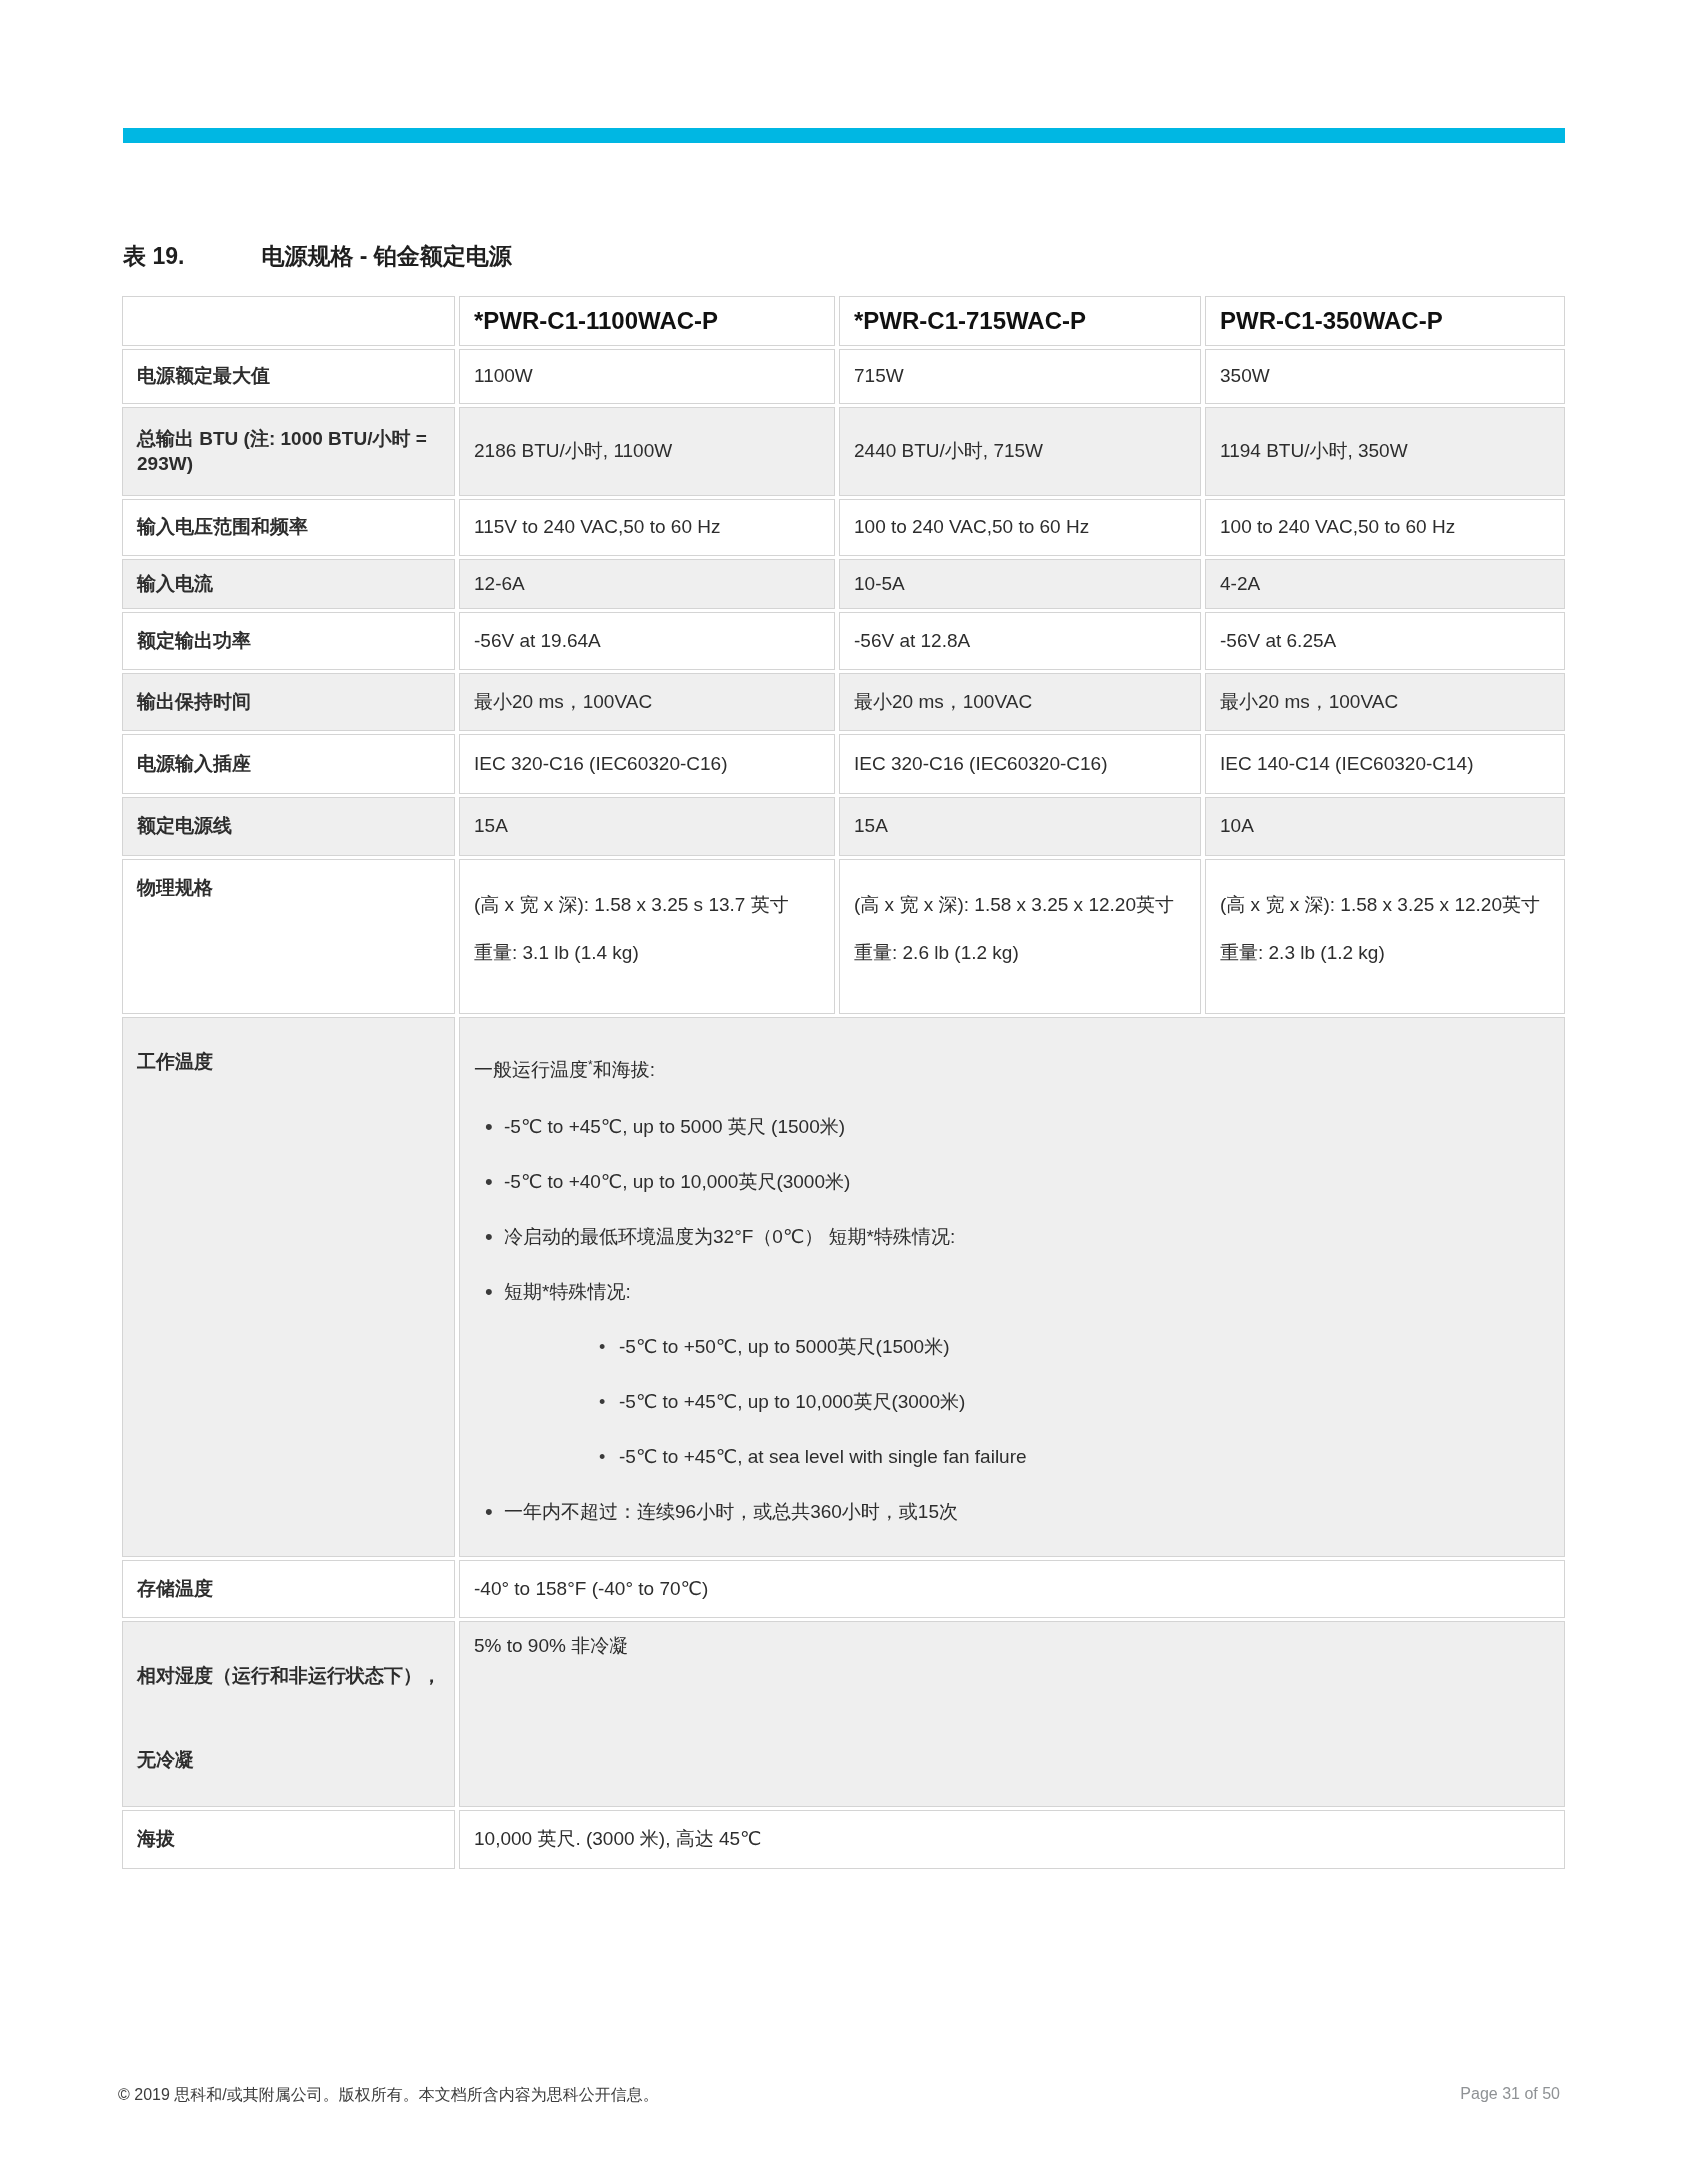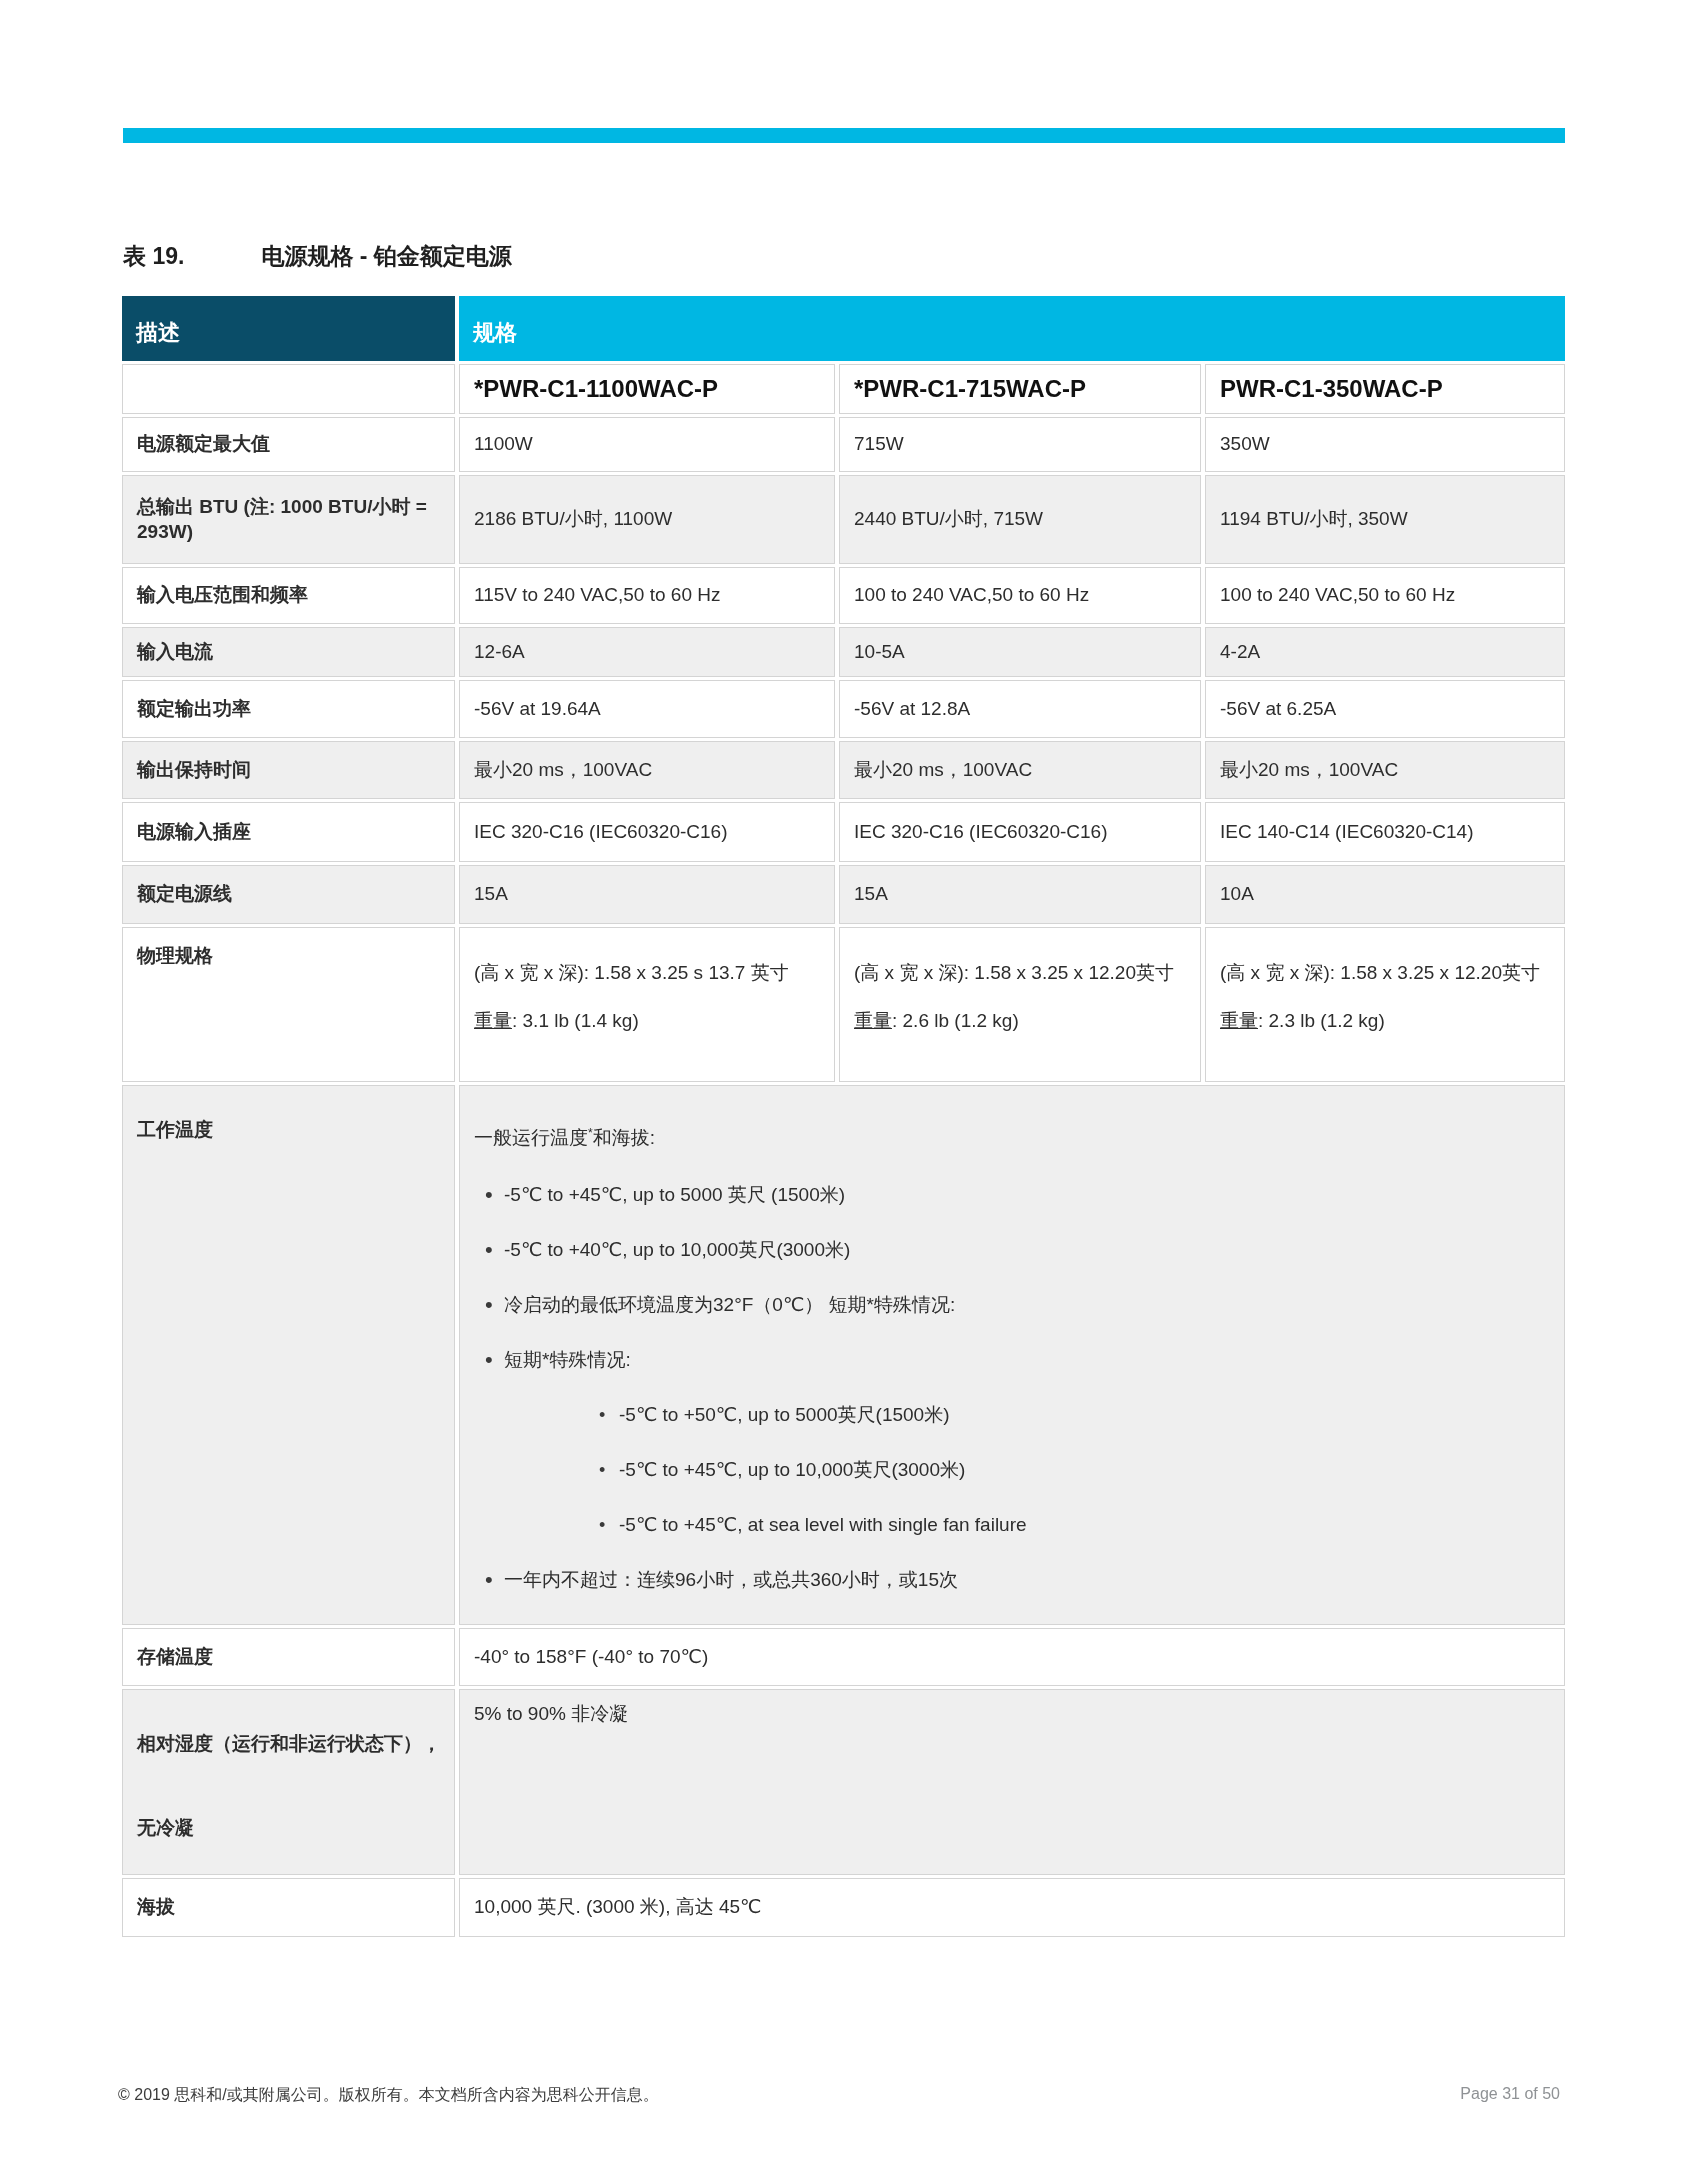--- a/index.html
+++ b/index.html
@@ -63,21 +63,21 @@
   tr.r-cord td{height:59px;}
   tr.r-phys td{height:155px;vertical-align:top;padding-top:16px;}
   tr.r-otemp td{height:519px;vertical-align:top;padding-top:32px;}
   tr.r-stemp td{height:58px;}
   tr.r-hum td{height:117px;vertical-align:top;padding-top:12px;}
   tr.r-alt2 td{height:59px;}
   tr.r-hum td.lbl{line-height:84px;}
   
   .dims{margin:6px 0 0 0;line-height:45px;}
   .wt{margin:3px 0 0 0;line-height:45px;}
-  .u{text-decoration:underline;}
+  .u{}
   
   td.ot-cell{padding-left:10px;}
   .ot-intro{margin:0 0 27px 0;line-height:30px;}
   .ot-intro sup{font-size:12px;}
   ul.ot{list-style:none;margin:0;padding:0;}
   ul.ot li{position:relative;line-height:30px;margin-bottom:25px;}
   ul.l1 li{padding-left:30px;}
   ul.l1 li::before{content:"\2022";position:absolute;left:11px;top:0;font-size:22px;color:#3a3a3a;}
   ul.l2 li{padding-left:145px;}
   ul.l2 li::before{content:"\2022";position:absolute;left:125px;top:0;font-size:18px;color:#3a3a3a;}
@@ -103,24 +103,20 @@
 
   <table class="spec">
     <colgroup>
       <col style="width:333px">
         <col style="width:376px">
         <col style="width:362px">
         <col style="width:360px">
     </colgroup>
 
     <tbody>
-        <tr class="hdr">
-      <td class="h-desc">描述</td>
-      <td class="h-spec" colspan="3">规格</td>
-    </tr>
 
     <tr class="models">
       <td></td>
       <td>*PWR-C1-1100WAC-P</td>
       <td>*PWR-C1-715WAC-P</td>
       <td>PWR-C1-350WAC-P</td>
     </tr>
 
     <tr class="r-max">
       <td class="lbl">电源额定最大值</td>

